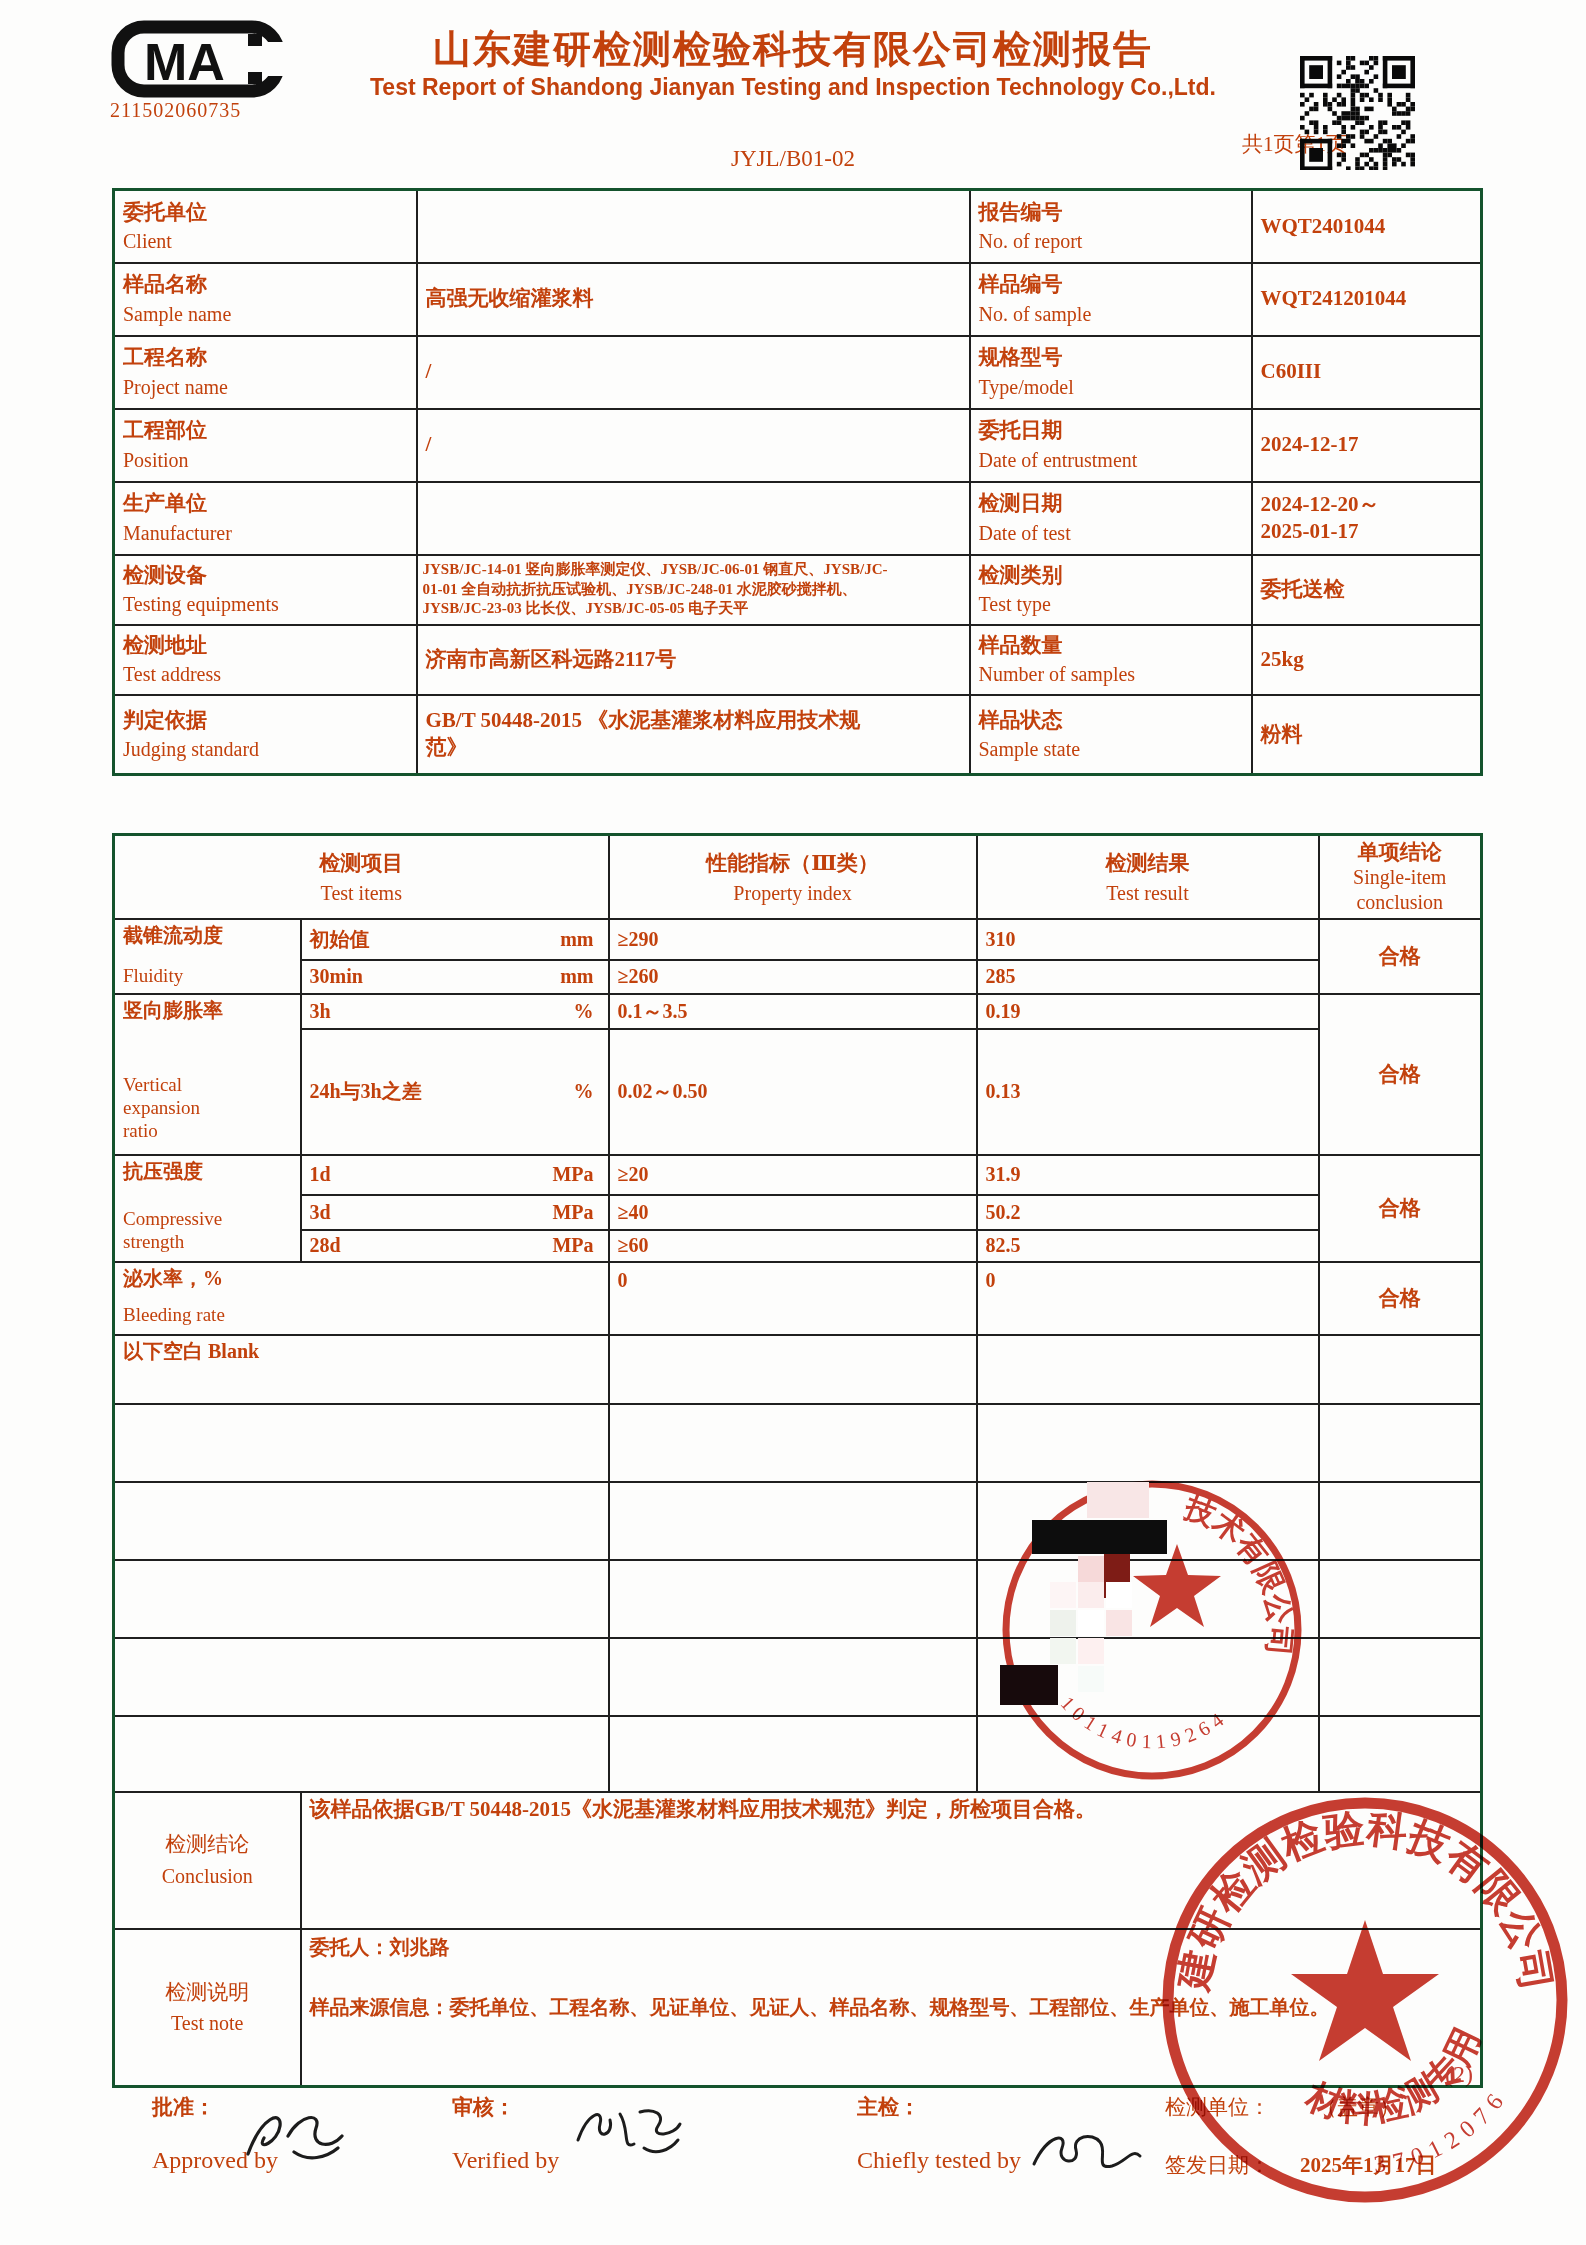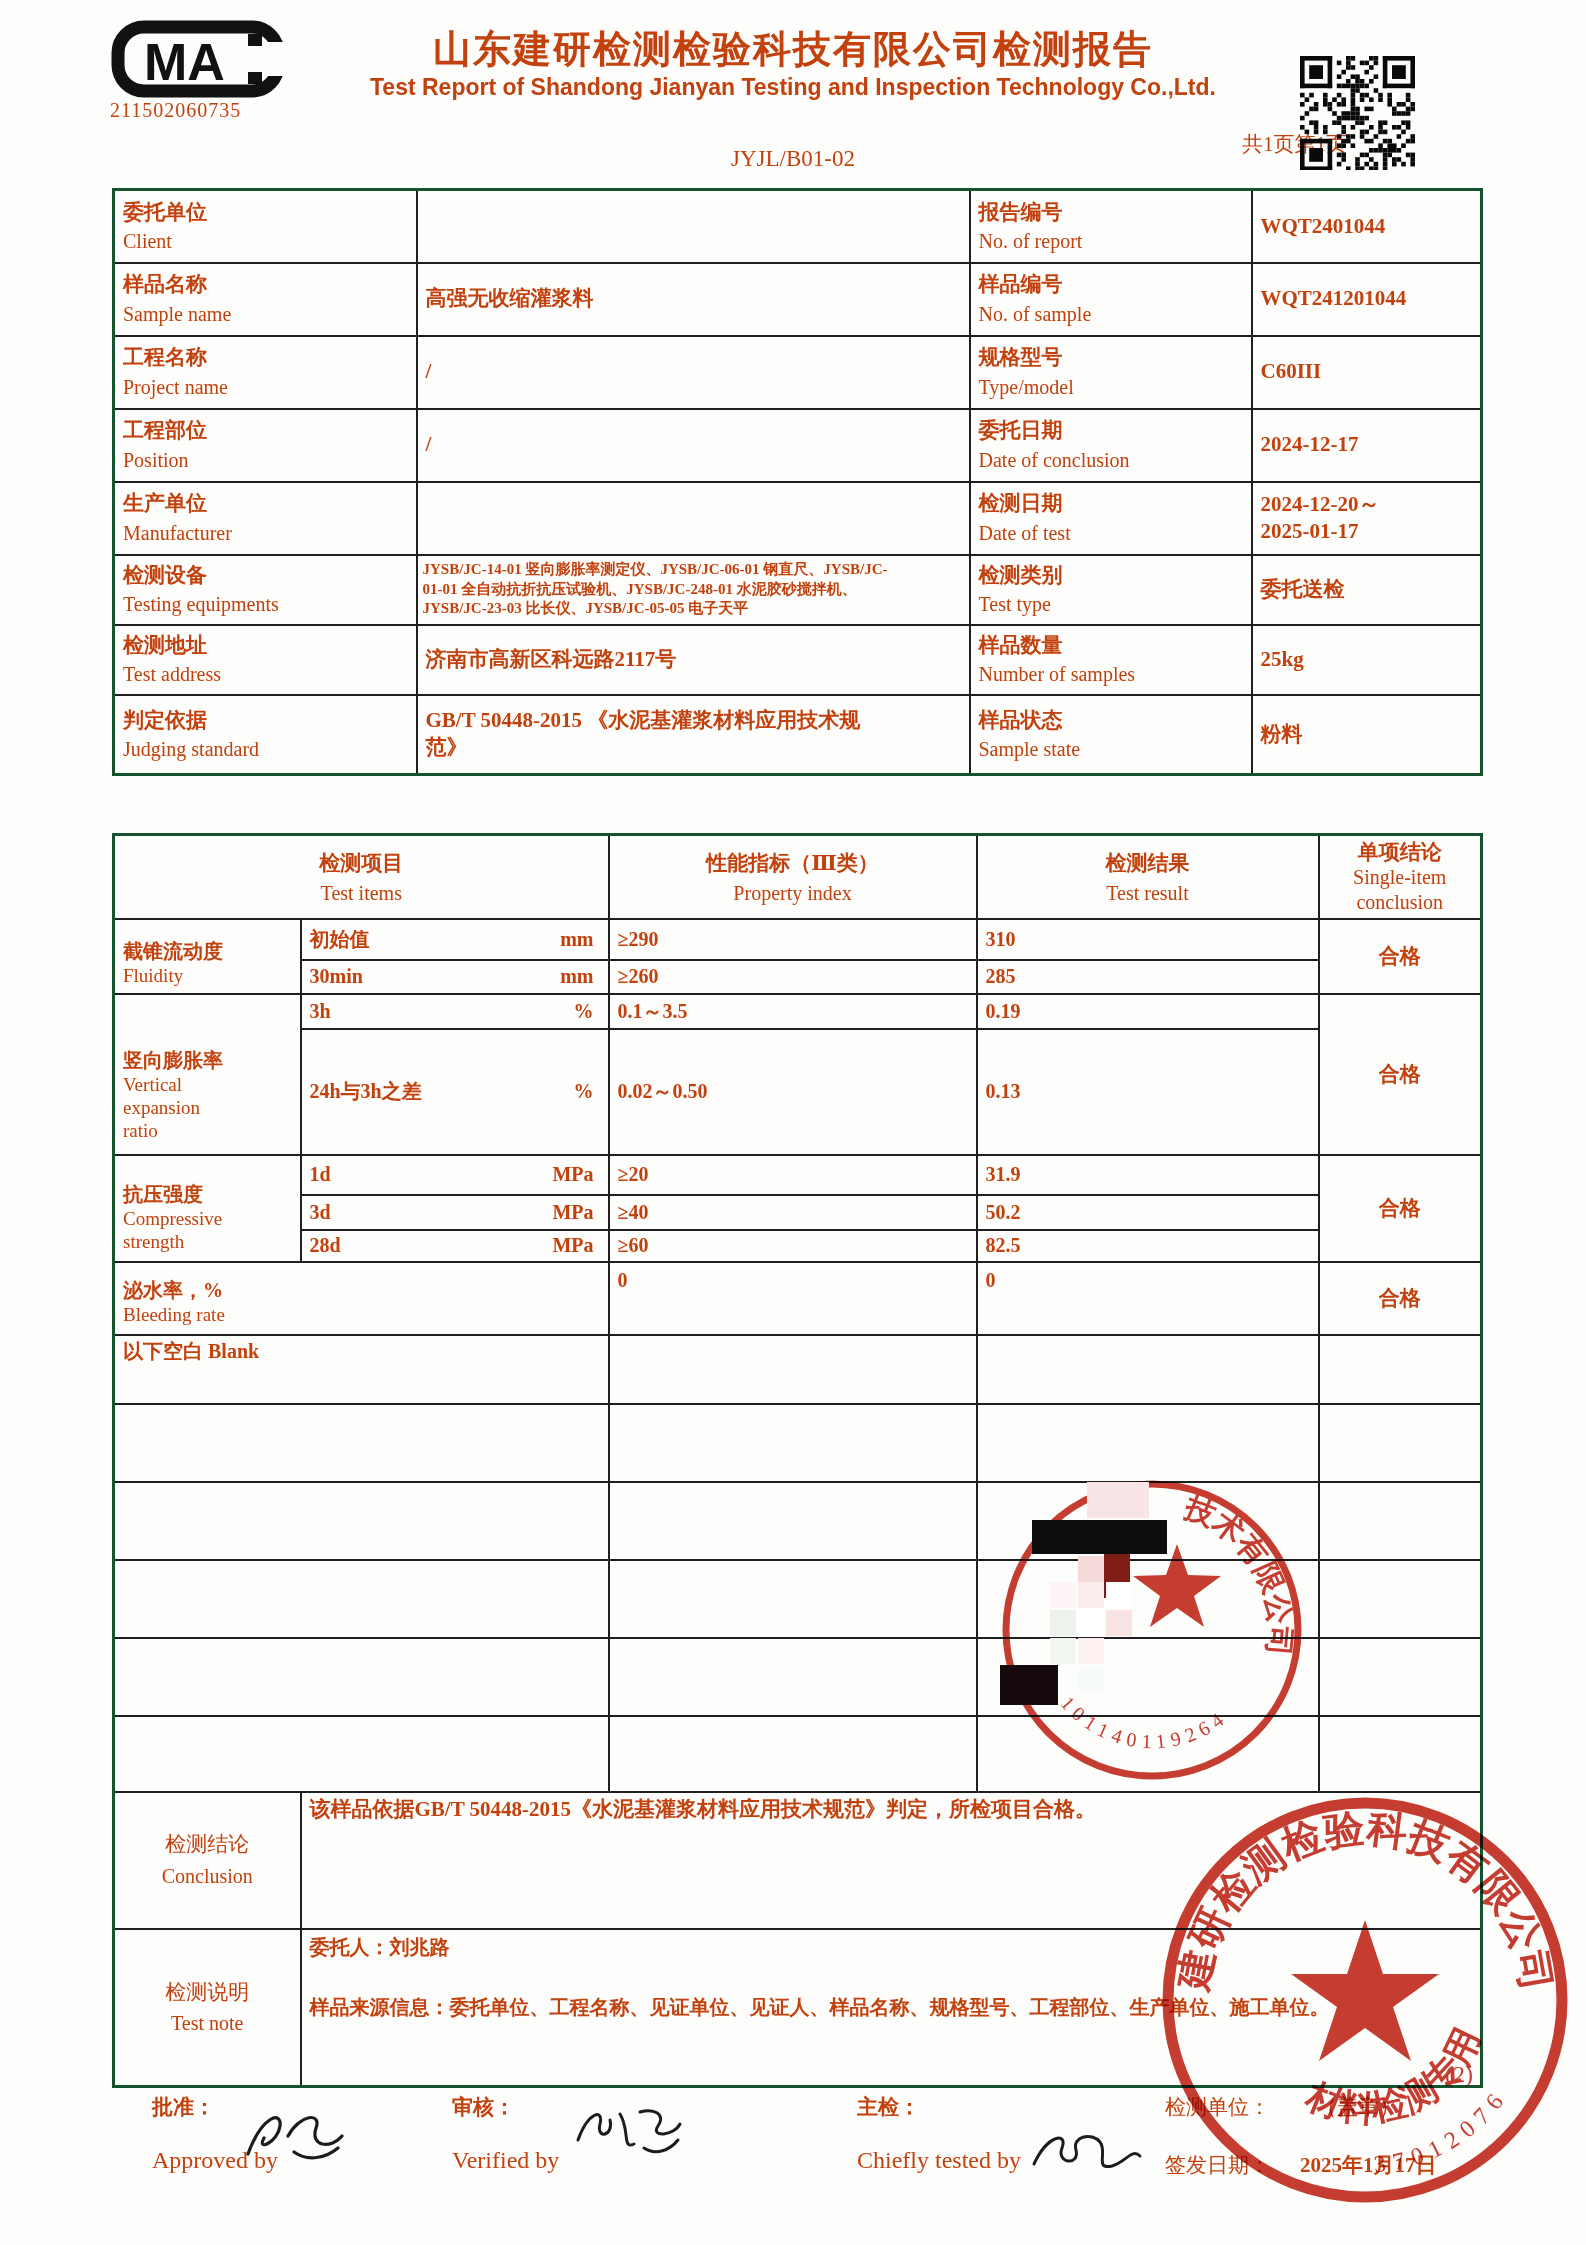--- a/index.html
+++ b/index.html
@@ -22,21 +22,21 @@
   td.lbl{vertical-align:middle;font-size:21px;line-height:1.45;}
   td.lbl .zh{display:block;font-weight:600;}
   td.lbl .en{display:block;font-weight:400;font-size:20px;}
   td.val{vertical-align:middle;font-size:21px;font-weight:600;white-space:pre-line;line-height:1.3;}
   td.val.small{font-size:15px;font-weight:700;line-height:1.32;padding:2px 5px;letter-spacing:0;}
   
   td.rhead{text-align:center;vertical-align:middle;font-size:21px;line-height:1.6;}
   td.rhead .zh{display:block;font-weight:600;}
   td.rhead .en{display:block;font-size:20px;white-space:pre-line;line-height:1.25;}
   td.group{vertical-align:top;font-size:20px;padding:4px 6px;}
-  .fill{display:flex;flex-direction:column;justify-content:flex-end;}
+  .fill{display:flex;flex-direction:column;justify-content:space-between;}
   .fill .zh{font-weight:600;}
   .fill .en{font-size:19px;line-height:1.2;white-space:pre-line;}
   td.sub{font-size:20px;font-weight:600;vertical-align:middle;}
   .subflex{display:flex;justify-content:space-between;align-items:center;}
   .subflex .unit{font-weight:700;padding-right:6px;}
   td.idx,td.res{font-size:20px;font-weight:600;vertical-align:middle;}
   td.ok{font-size:21px;font-weight:600;text-align:center;vertical-align:middle;}
   td.blankcell{vertical-align:top;font-size:20px;font-weight:600;padding-top:5px;}
   td.conlbl{text-align:center;vertical-align:middle;font-size:21px;line-height:1.5;}
   td.conlbl .en{font-size:20px;}
@@ -314,21 +314,21 @@
       <td class="val">C60III</td>
     </tr>
     <tr style="height:73px">
       <td class="lbl">
             <span class="zh">工程部位</span>
             <span class="en">Position</span>
           </td>
       <td class="val">/</td>
       <td class="lbl">
             <span class="zh">委托日期</span>
-            <span class="en">Date of conclusion</span>
+            <span class="en">Date of entrustment</span>
           </td>
       <td class="val">2024-12-17</td>
     </tr>
     <tr style="height:73px">
       <td class="lbl">
             <span class="zh">生产单位</span>
             <span class="en">Manufacturer</span>
           </td>
       <td class="val"></td>
       <td class="lbl">

